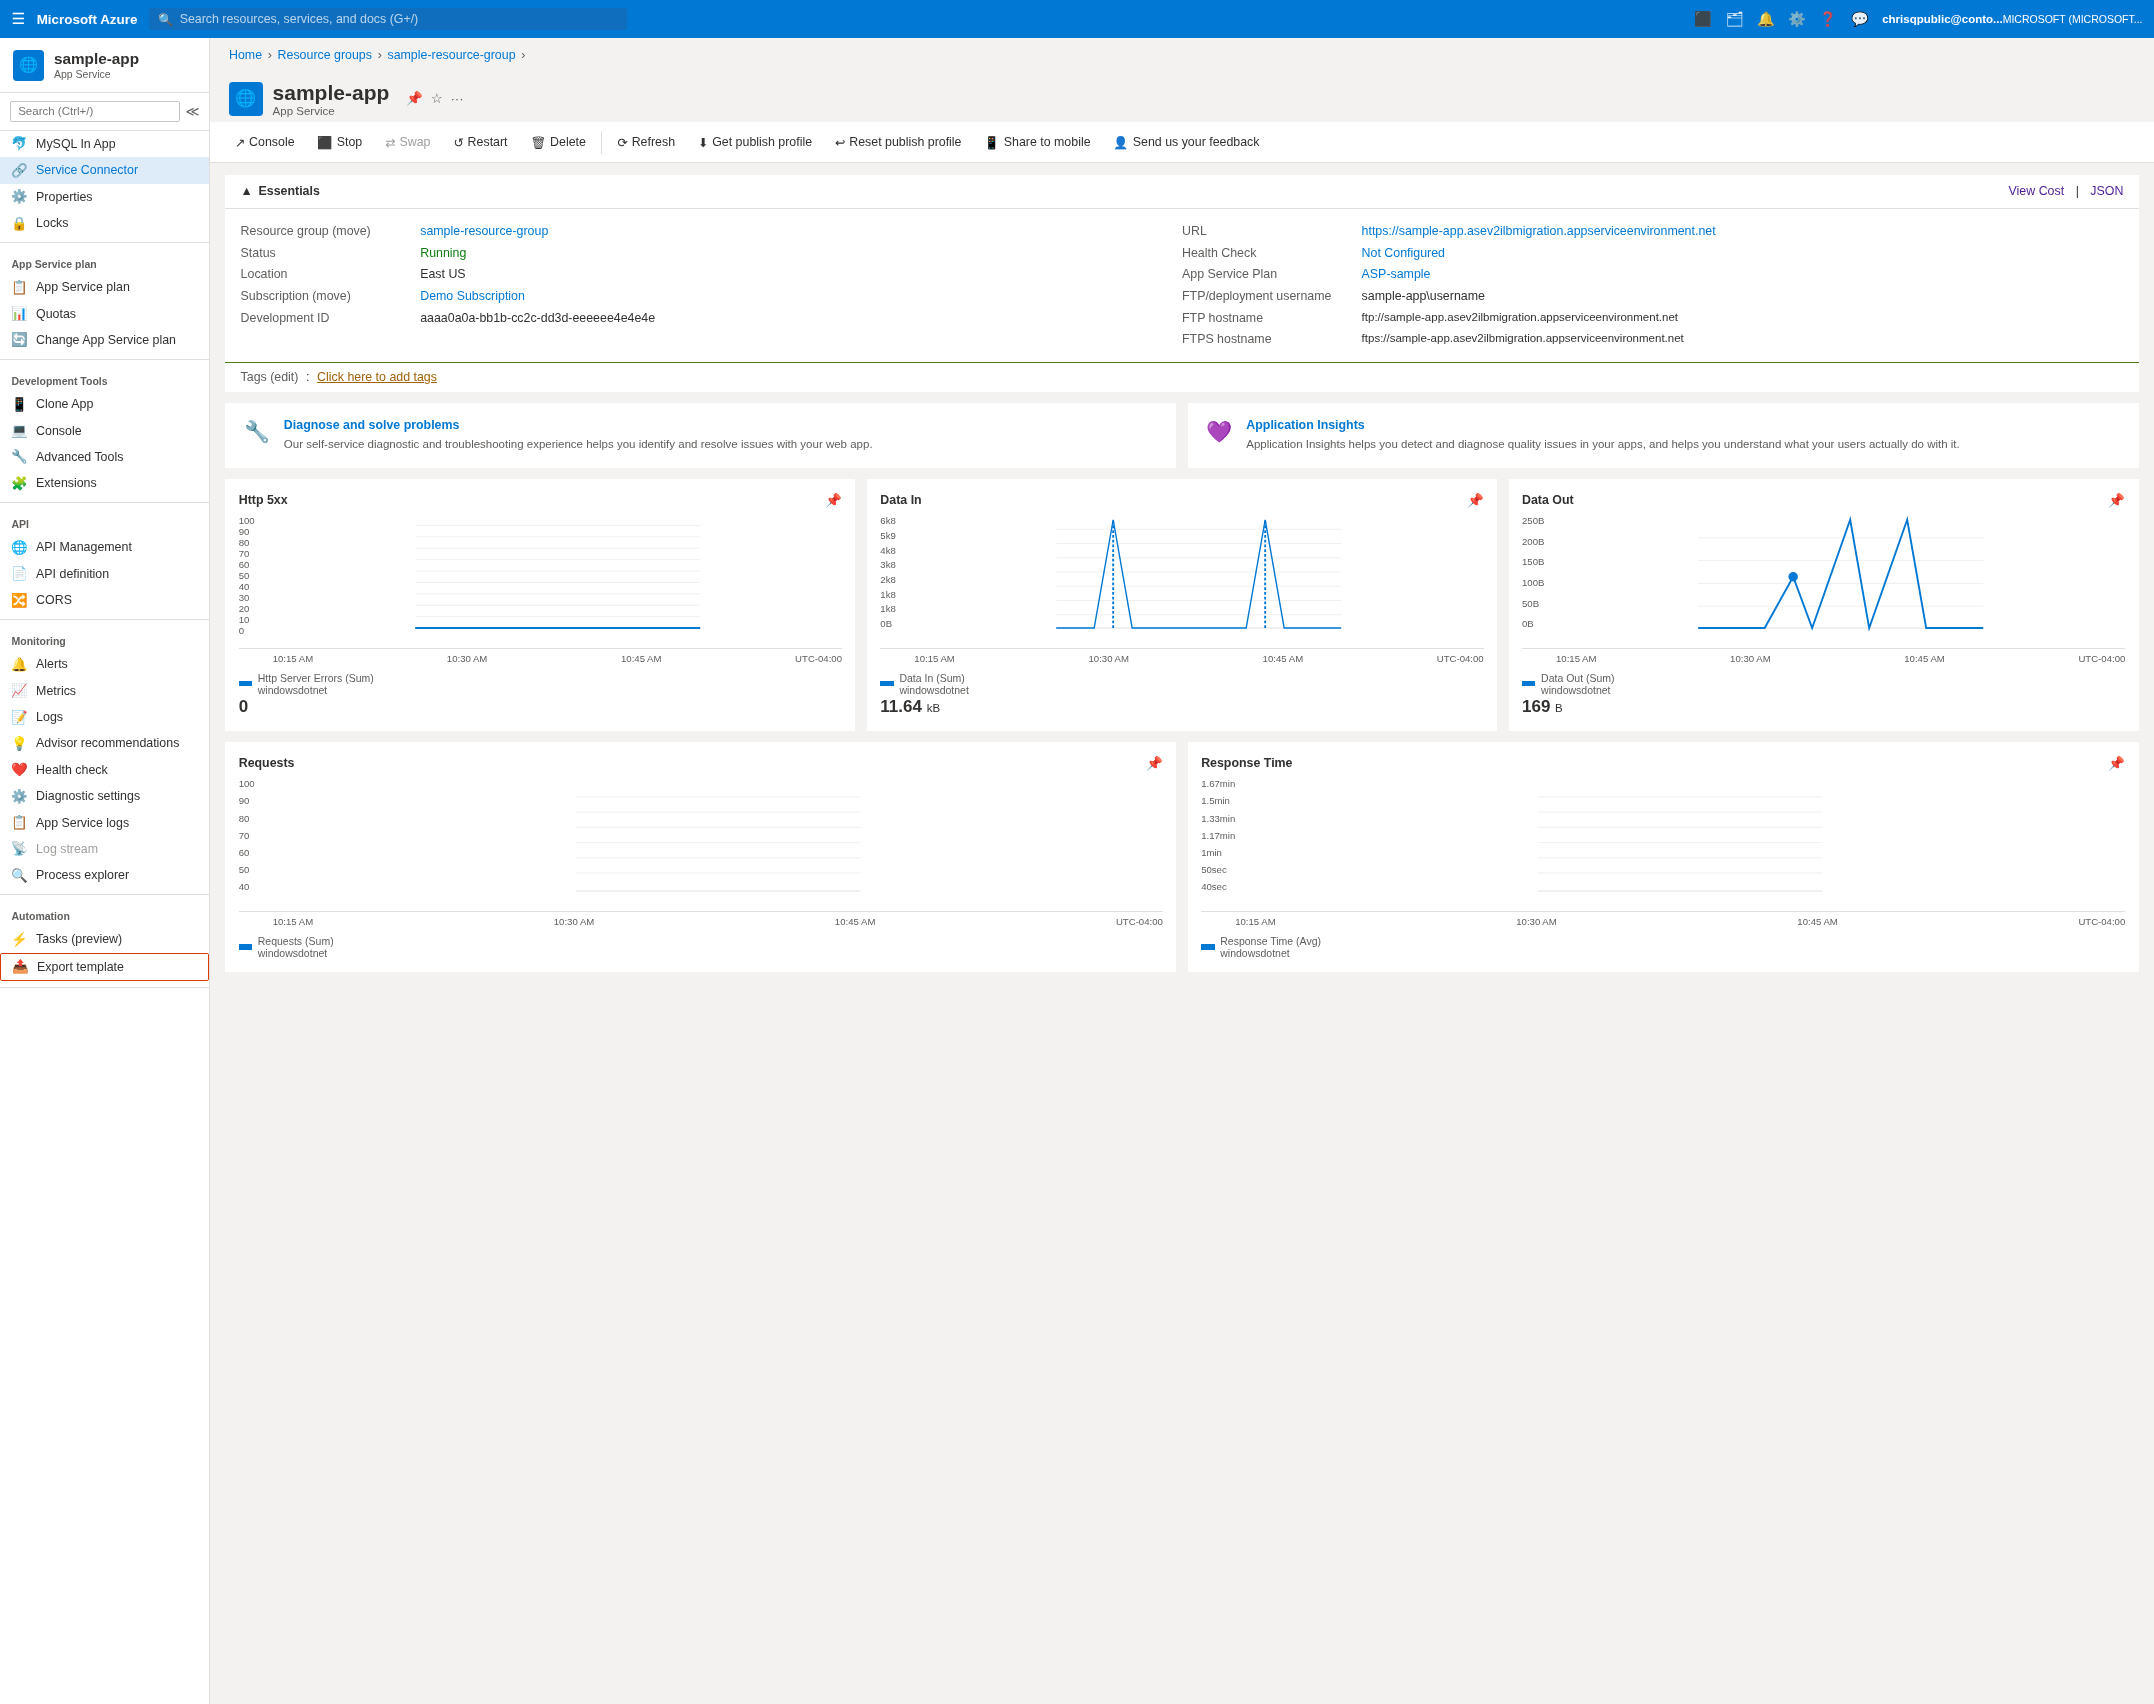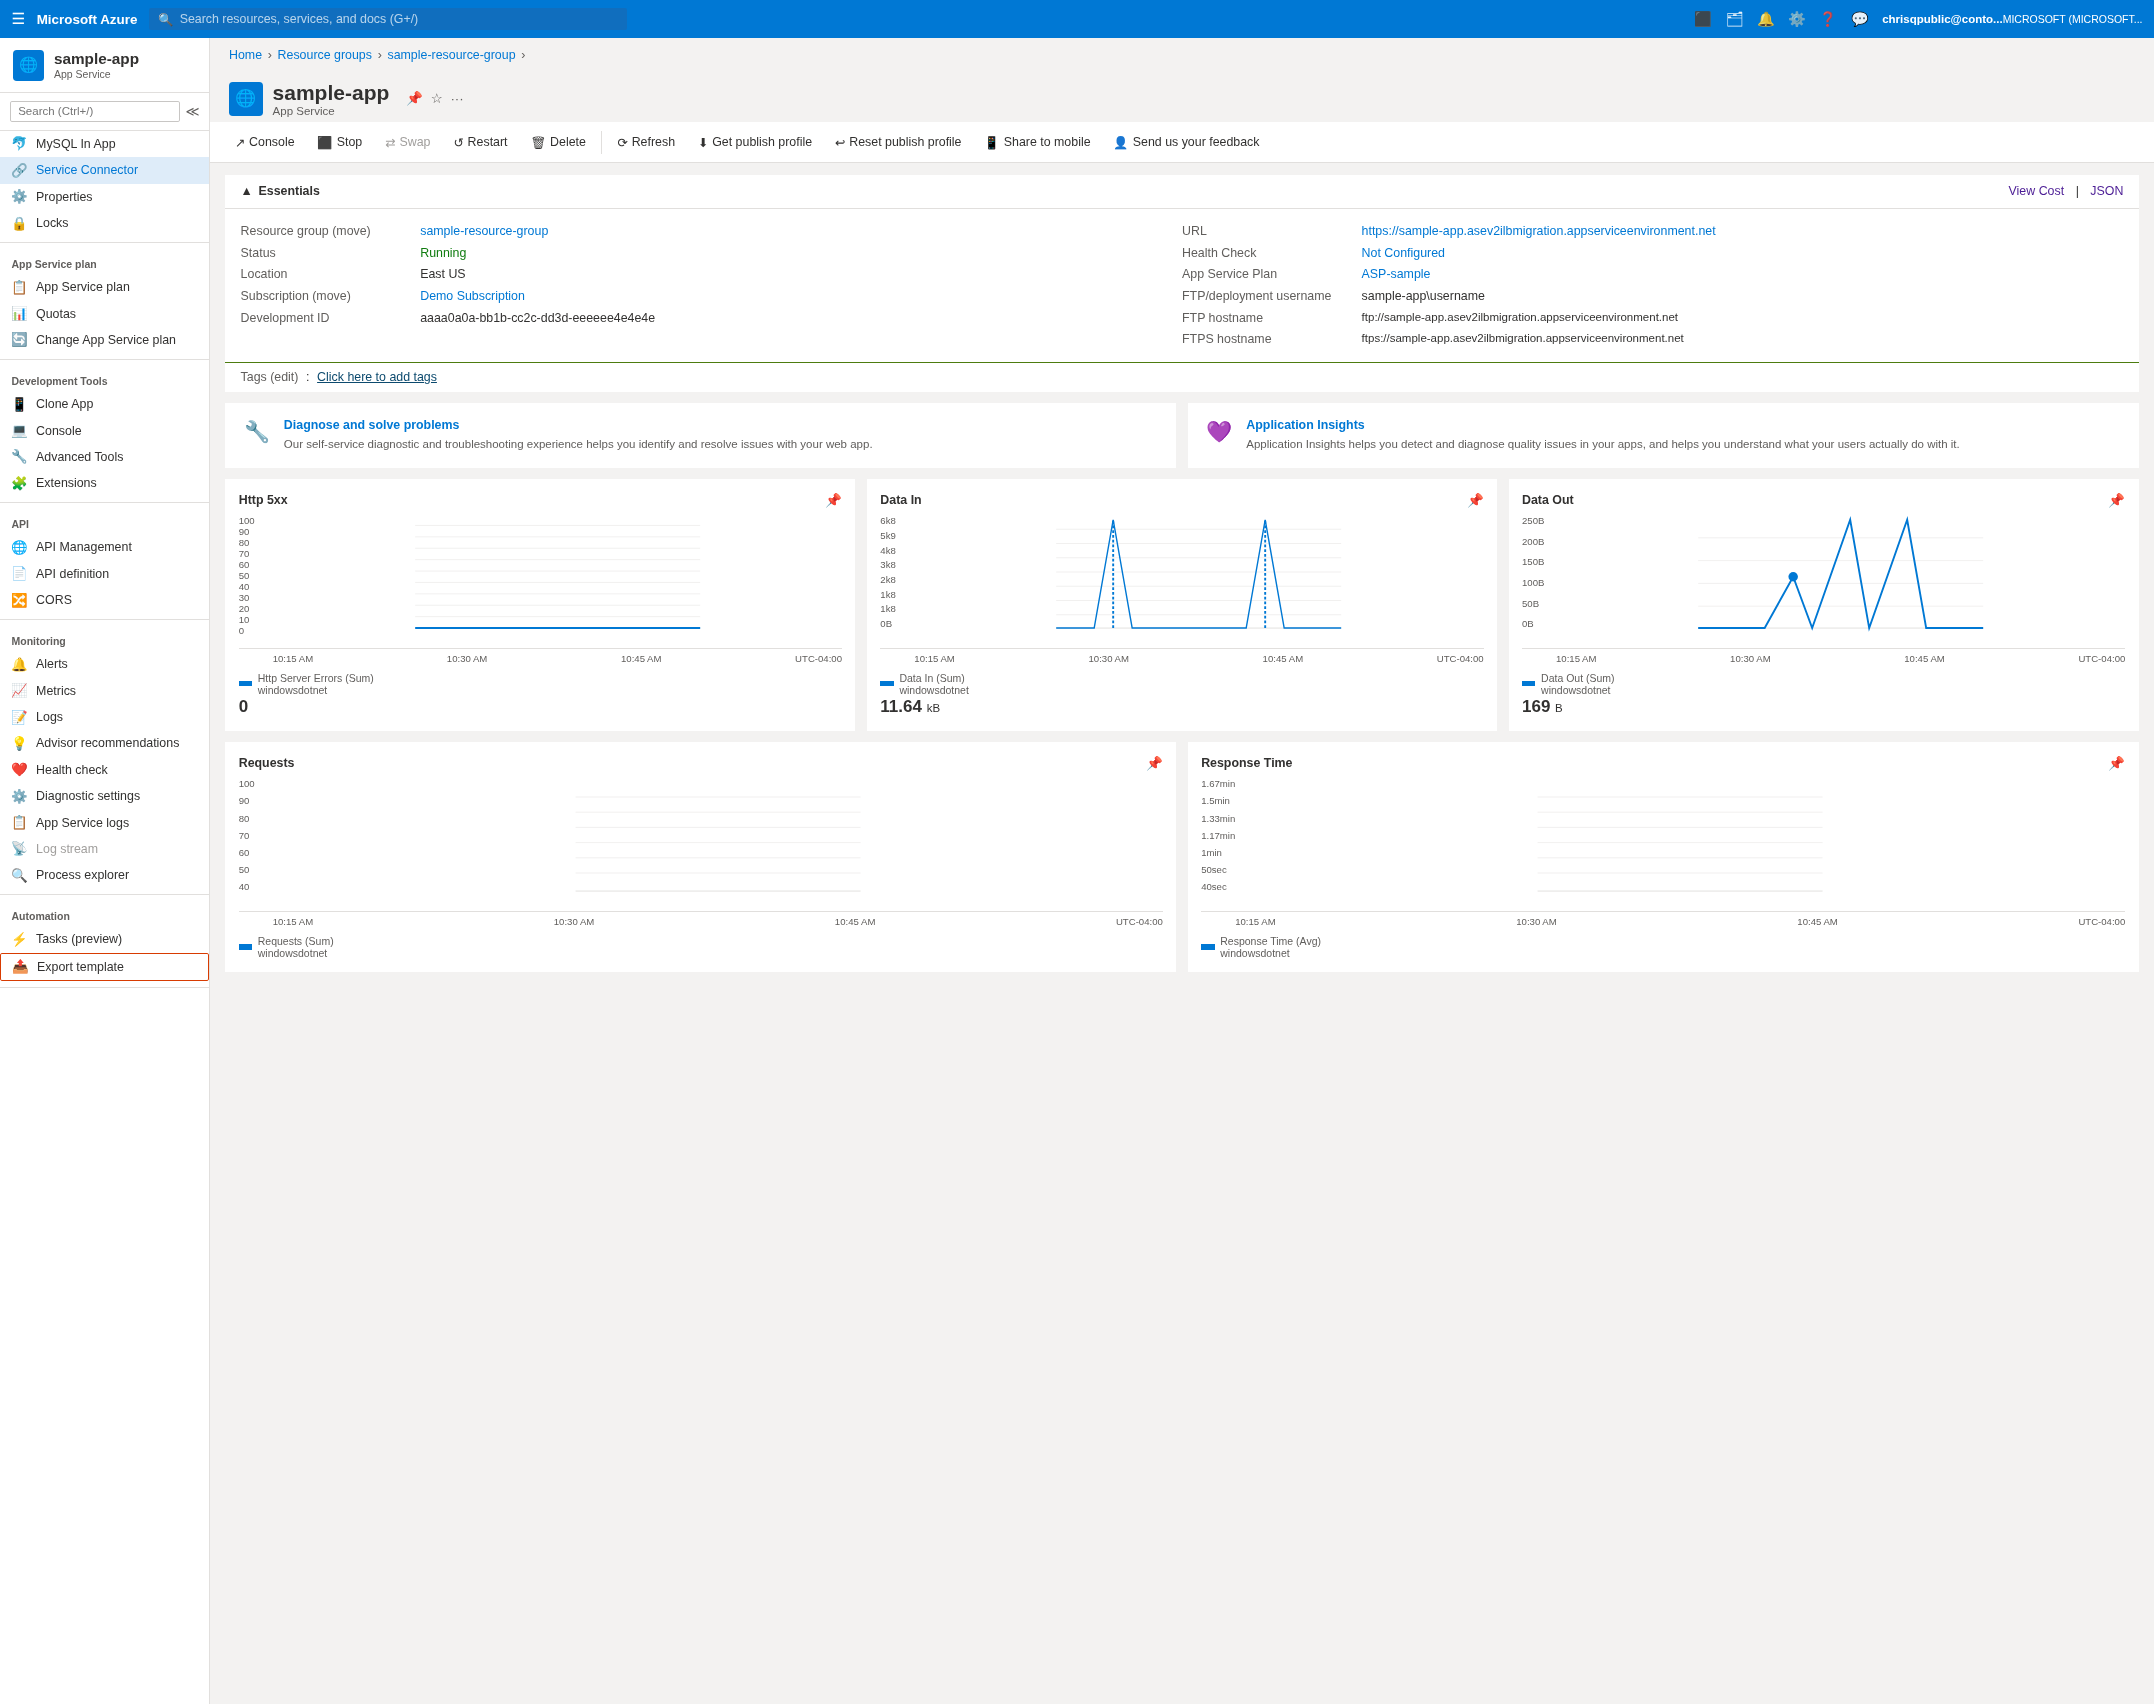--- a/index.html
+++ b/index.html
@@ -427,21 +427,21 @@
             </div>
             <div class="essentials-row">
               <span class="essentials-label">FTPS hostname</span>
               <span class="essentials-value" style="font-size:11.5px;">ftps://sample-app.asev2ilbmigration.appserviceenvironment.net</span>
             </div>
           </div>
         </div>
         <div class="tags-row">
           <span class="tags-label">Tags (edit)</span>
           <span>:</span>
-          <a href="#" style="color:#0c4a6e;">Click here to add tags</a>
+          <a href="#" style="color:#a16207;">Click here to add tags</a>
         </div>
       </div>
 
       <div class="cards-row">
         <div class="info-card">
           <div class="info-card-icon">🔧</div>
           <div>
             <div class="info-card-title">Diagnose and solve problems</div>
             <div class="info-card-desc">Our self-service diagnostic and troubleshooting experience helps you identify and resolve issues with your web app.</div>
           </div>

